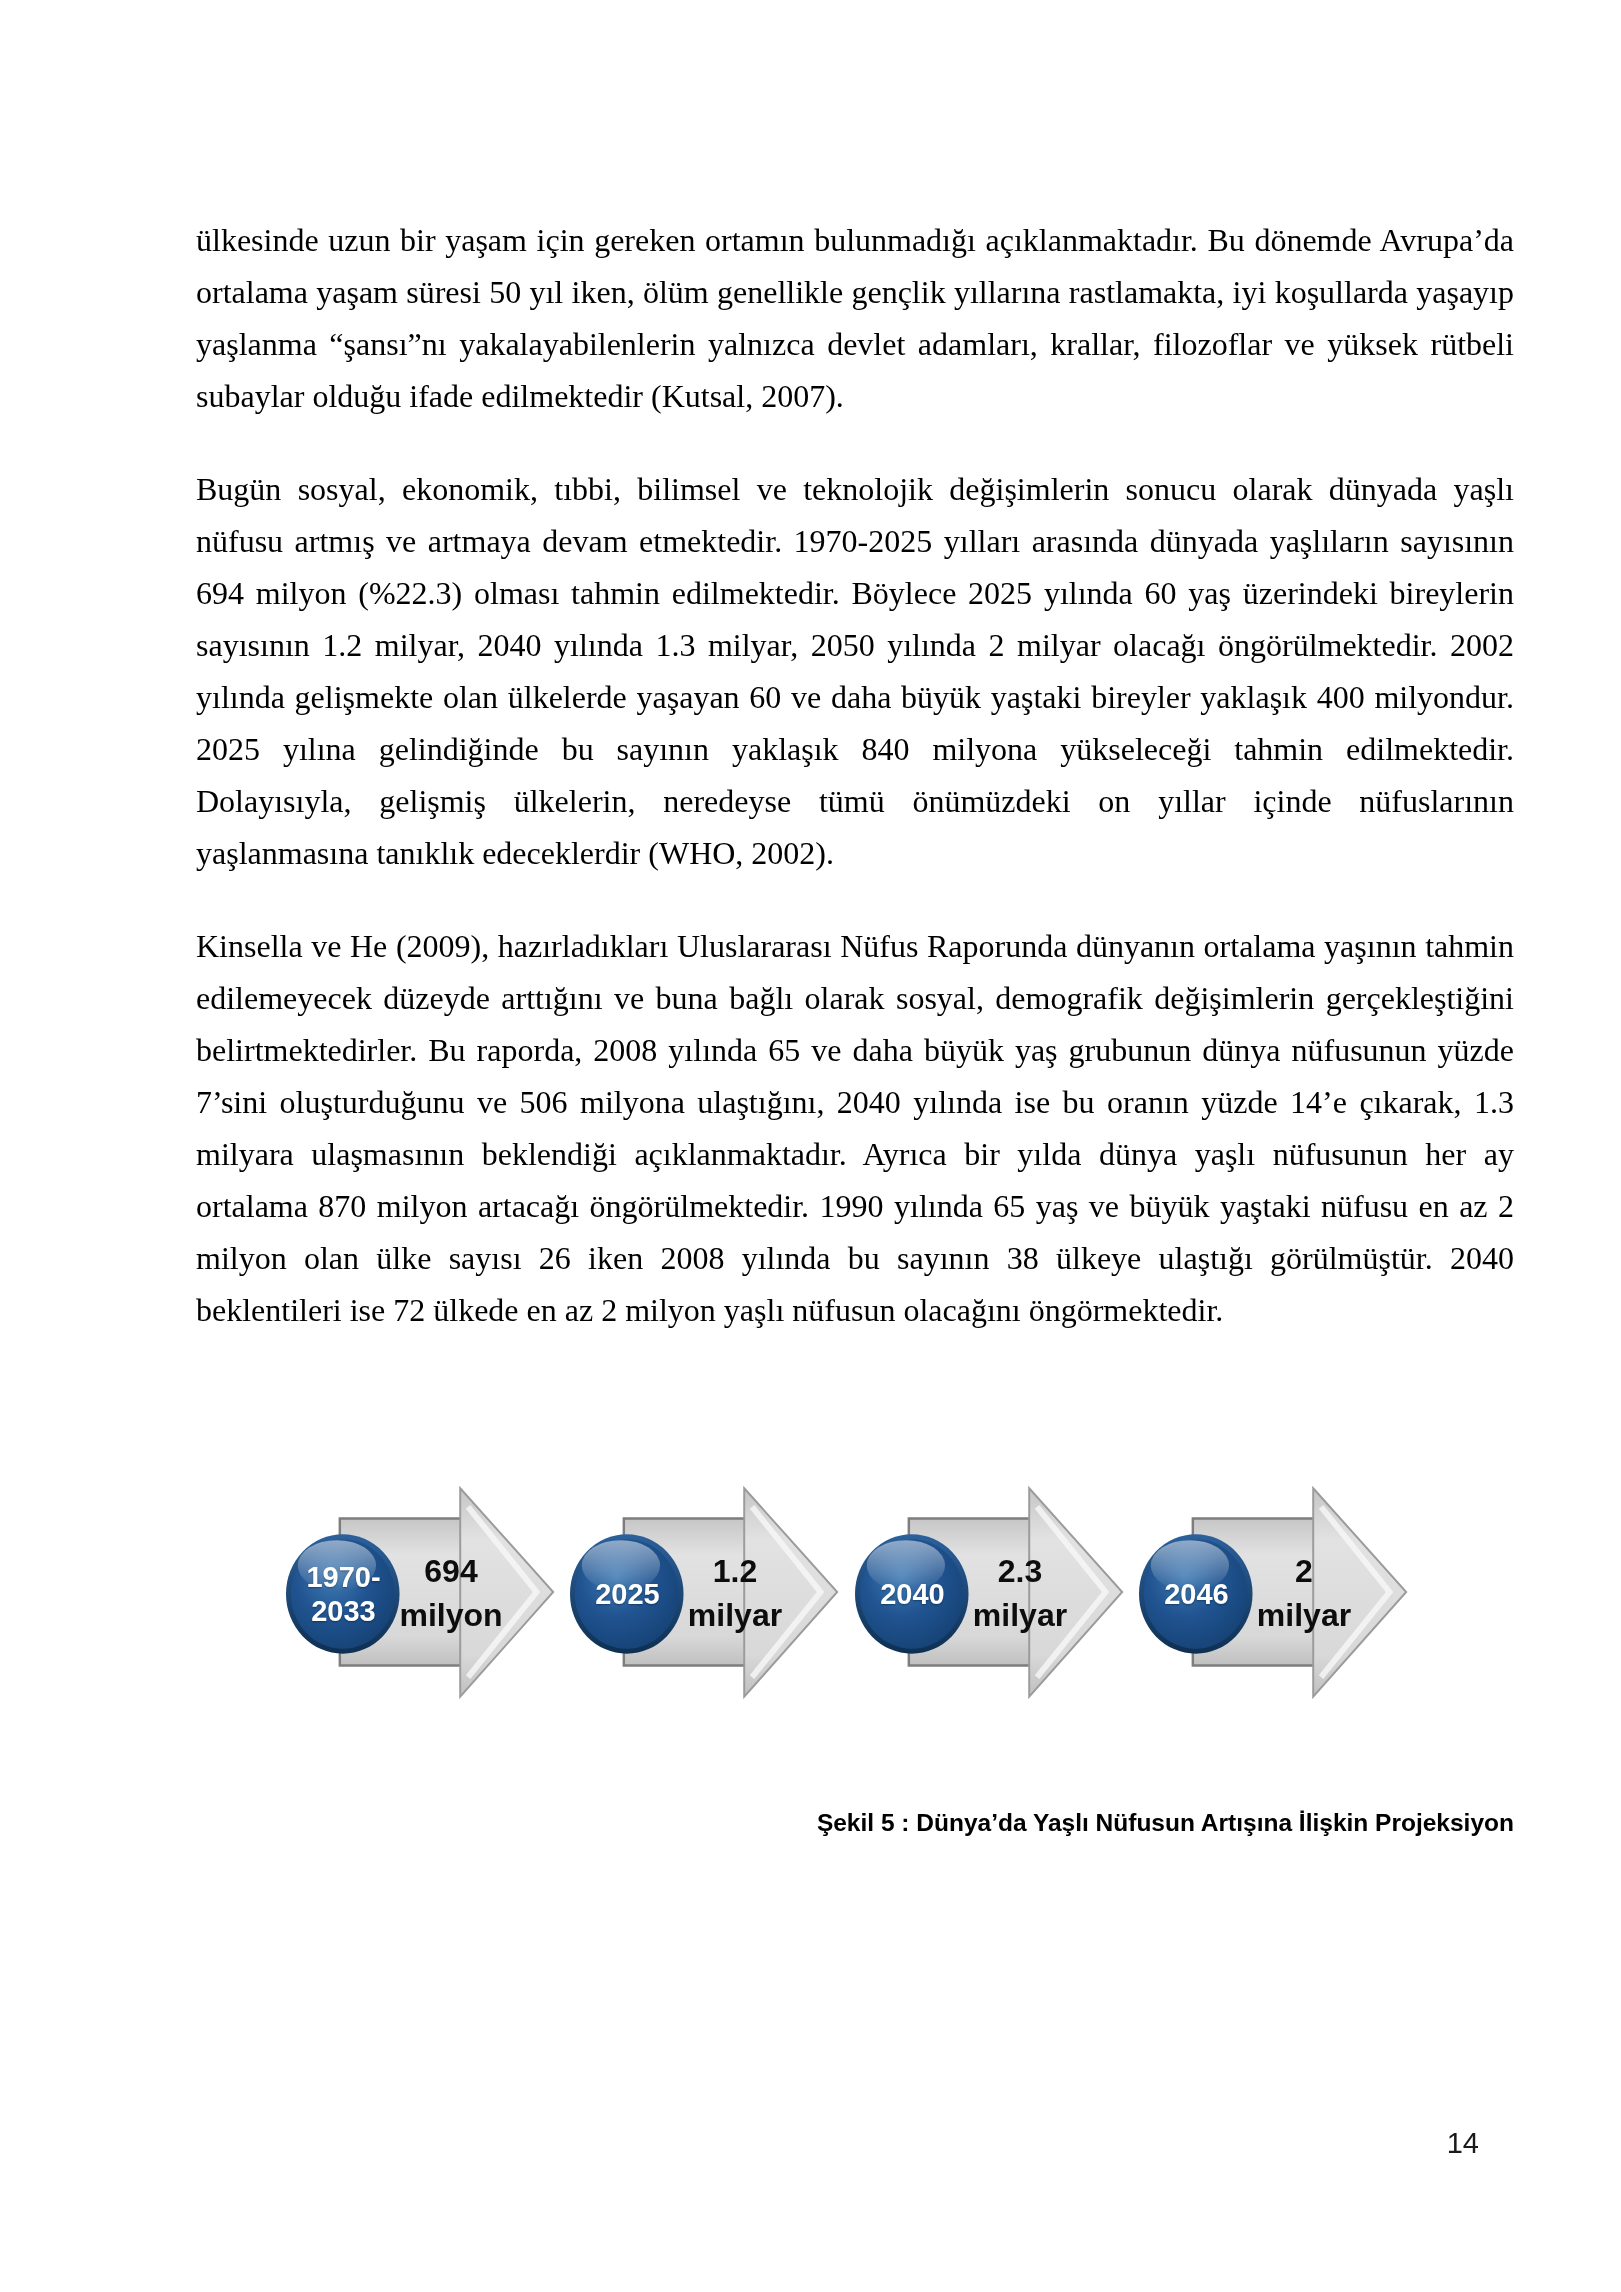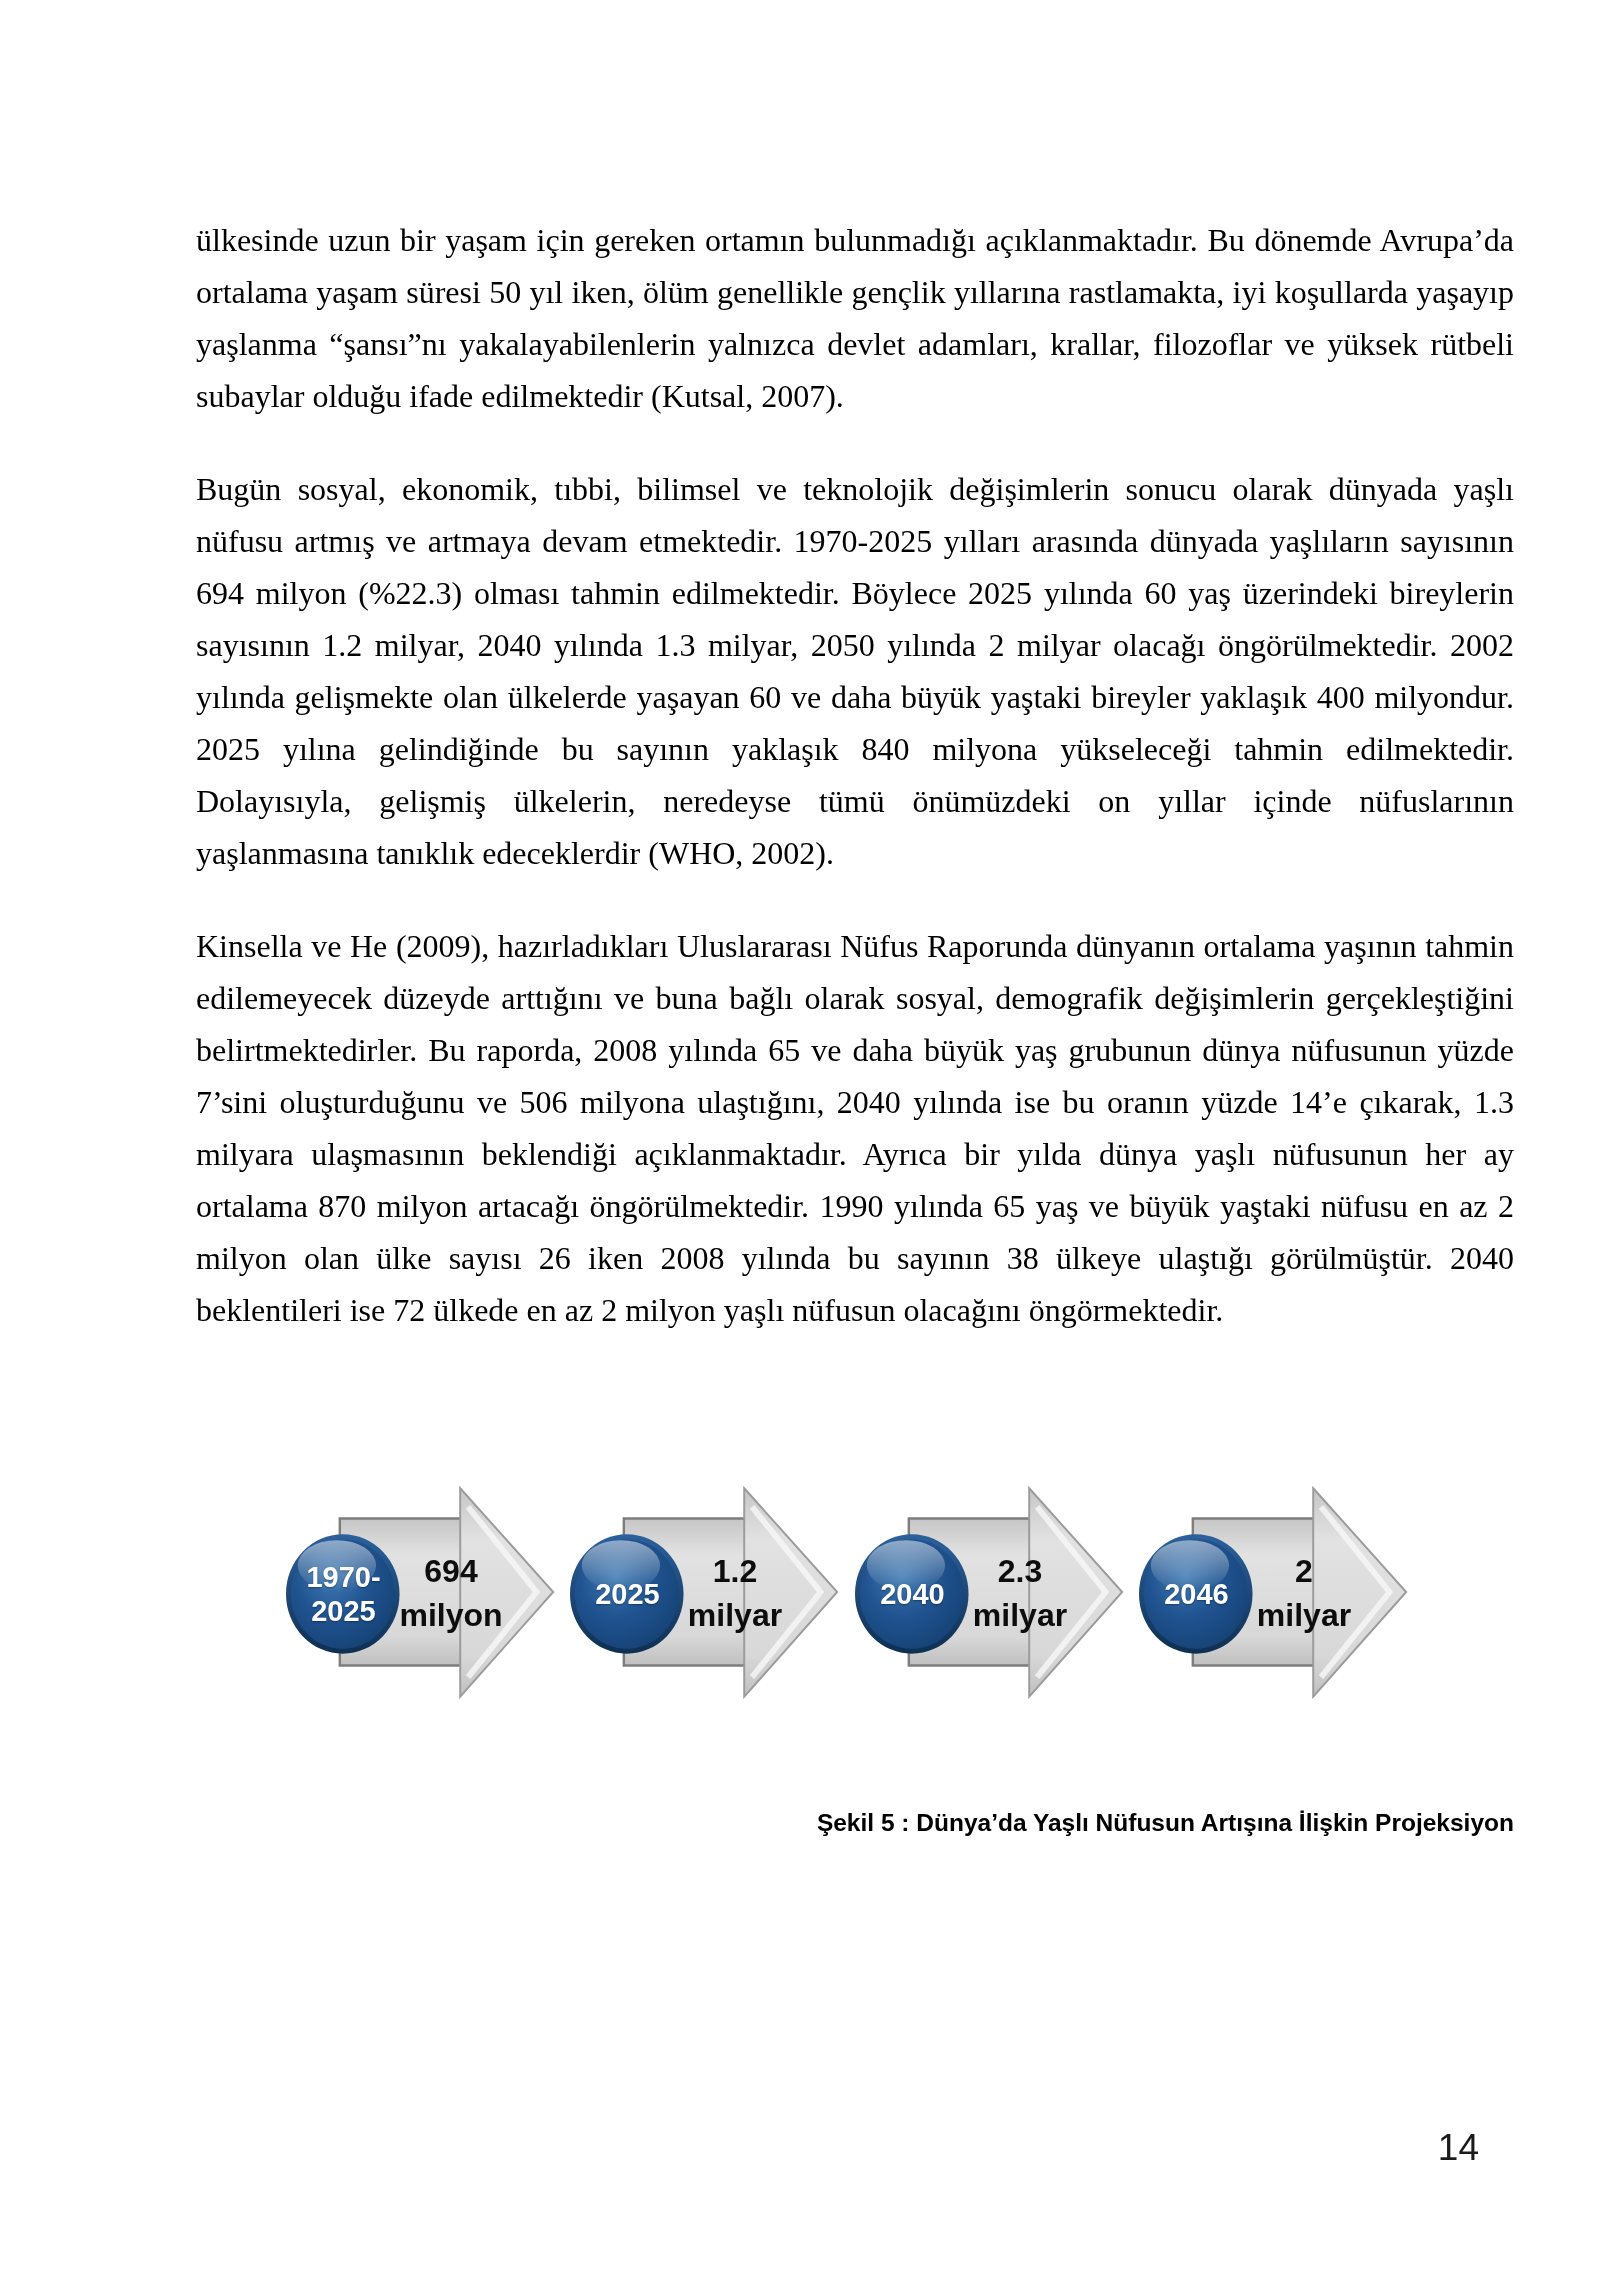--- a/index.html
+++ b/index.html
@@ -85,21 +85,21 @@
     font-family: "Liberation Sans", sans-serif;
     font-weight: 700;
     font-size: 24.5px;
     color: #000000;
   }
   .page-number {
     position: absolute;
     top: 2127px;
     right: 186px;
     font-family: "Liberation Sans", sans-serif;
-    font-size: 37px;
+    font-size: 29px;
     color: #1a1a1a;
   }
   .svg-defs { position: absolute; width: 0; height: 0; overflow: hidden; }
 </style>
 </head>
 <body>
 
 <svg class="svg-defs" aria-hidden="true">
   <defs>
     <linearGradient id="agrad" x1="0" y1="0" x2="0" y2="1">
@@ -136,21 +136,21 @@
       <div class="fig-group" style="left:90px">
         <svg class="arrow-svg" viewBox="0 0 282 222">
           <path d="M55 36 H186 V186 H55 Z" fill="url(#agrad)" stroke="#7d7d7d" stroke-width="2.5"></path>
           <path d="M178 5 L273 111 L178 218 Z" fill="url(#agrad)" stroke="#9b9b9b" stroke-width="2"></path>
           <path d="M186 24 L256 111 L186 198" fill="none" stroke="#f7f7f7" stroke-width="6" opacity="0.8"></path>
           <ellipse cx="58" cy="113" rx="58" ry="61" fill="url(#crim)"></ellipse>
           <ellipse cx="58" cy="113" rx="53" ry="56" fill="url(#cgrad)"></ellipse>
           <ellipse cx="52" cy="84" rx="40" ry="26" fill="url(#gloss)"></ellipse>
         </svg>
         <div class="fig-year">1970-
-2025</div>
+2033</div>
         <div class="fig-value">694
 milyon</div>
       </div>
 
       <div class="fig-group" style="left:374px">
         <svg class="arrow-svg" viewBox="0 0 282 222">
           <path d="M55 36 H186 V186 H55 Z" fill="url(#agrad)" stroke="#7d7d7d" stroke-width="2.5"></path>
           <path d="M178 5 L273 111 L178 218 Z" fill="url(#agrad)" stroke="#9b9b9b" stroke-width="2"></path>
           <path d="M186 24 L256 111 L186 198" fill="none" stroke="#f7f7f7" stroke-width="6" opacity="0.8"></path>
           <ellipse cx="58" cy="113" rx="58" ry="61" fill="url(#crim)"></ellipse>

